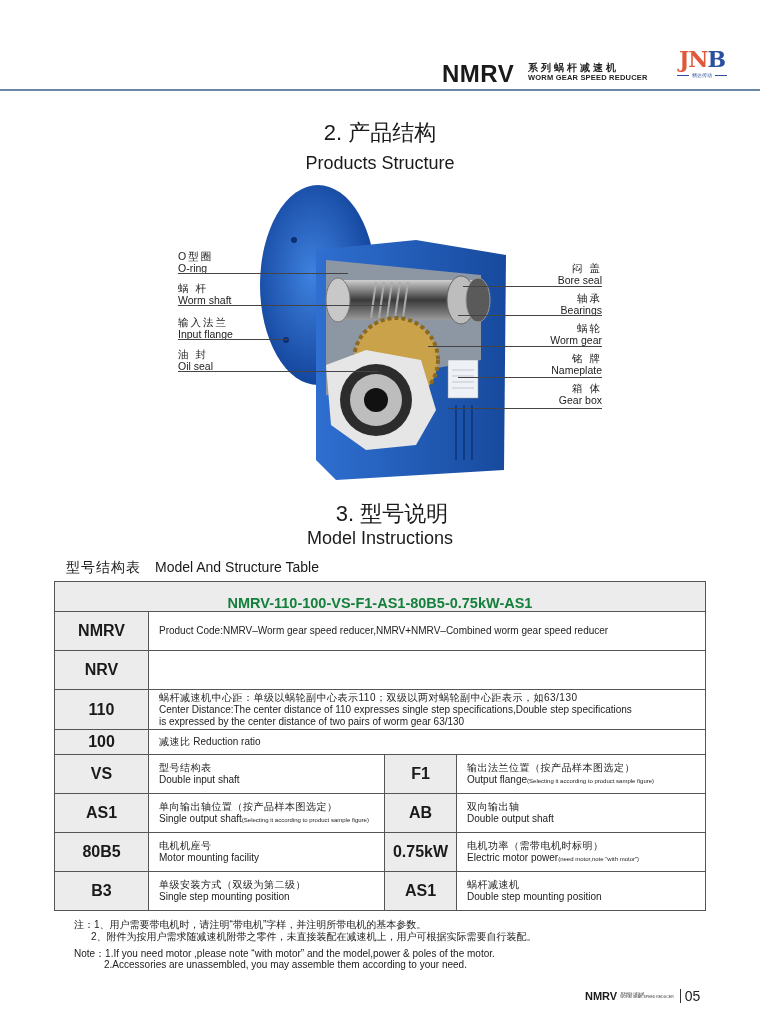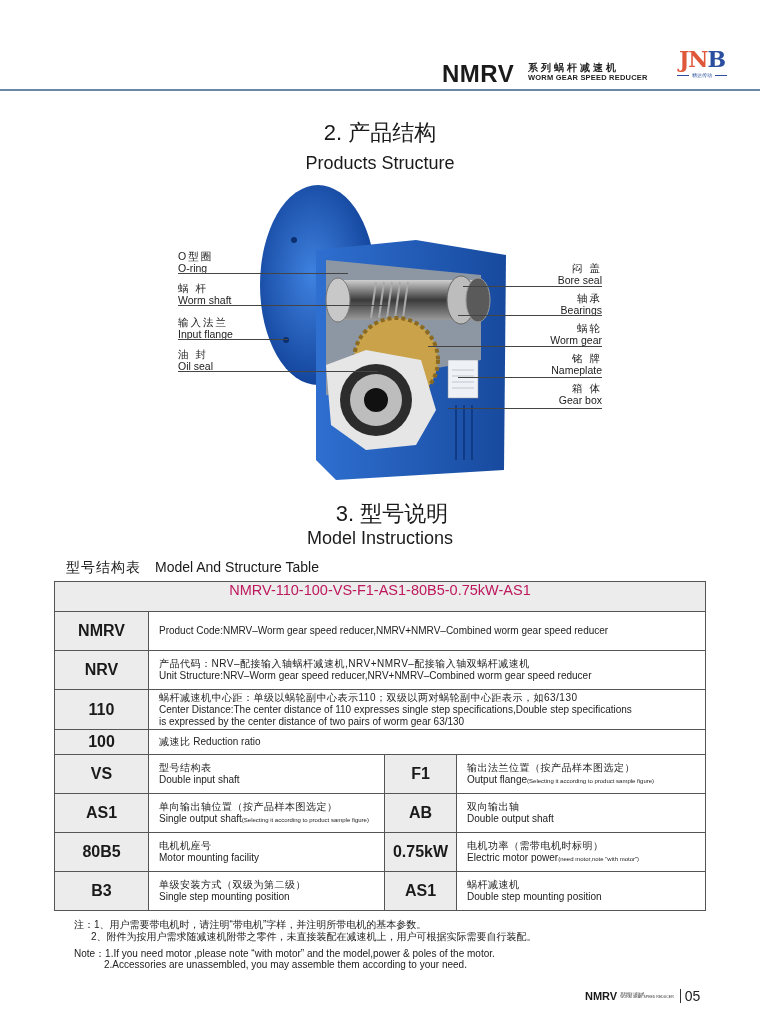--- a/index.html
+++ b/index.html
@@ -36,21 +36,21 @@
   .leader { position: absolute; height: 1px; background: #444; }
 
   
   .tbl-heading { position: absolute; left: 66px; top: 559px; font-size: 14px; color: #1a1a1a; }
   .tbl-heading .cn { letter-spacing: 1px; margin-right: 14px; }
 
   
   .tbl { position: absolute; left: 54px; top: 581px; width: 652px; border: 1px solid #555; }
   .row { display: flex; border-top: 1px solid #555; }
   .row:first-child { border-top: none; }
-  .code-row { height: 29px; background: #ececec; justify-content: center; align-items: flex-start; font-weight: normal; font-size: 14.5px; color: #be185d; }
+  .code-row { height: 29px; background: #ececec; justify-content: center; align-items: flex-end; font-weight: bold; font-size: 14.5px; color: #15803d; }
   .cell-code { background: #ececec; display: flex; align-items: center; justify-content: center; font-weight: bold; font-size: 16px; color: #1a1a1a; border-right: 1px solid #555; }
   .cell-desc { display: flex; flex-direction: column; justify-content: center; padding-left: 10px; font-size: 10px; line-height: 12px; color: #222; border-right: 1px solid #555; }
   .cell-desc:last-child { border-right: none; }
   .cell-desc .cn { letter-spacing: 0.5px; }
   .cell-desc .small { font-size: 6px; }
   .w-code { width: 94px; }
   .w-full { flex: 1; }
   .w-half { width: 236px; }
   .w-code2 { width: 72px; }
 
@@ -220,24 +220,20 @@
 
   <div class="row" style="height:39px;">
     <div class="cell-code w-code">NMRV</div>
     <div class="cell-desc w-full">
       <span>Product Code:NMRV–Worm gear speed reducer,NMRV+NMRV–Combined worm gear speed reducer</span>
     </div>
   </div>
 
   <div class="row" style="height:39px;">
     <div class="cell-code w-code">NRV</div>
-    <div class="cell-desc w-full">
-      <span class="cn">产品代码：NRV–配接输入轴蜗杆减速机,NRV+NMRV–配接输入轴双蜗杆减速机</span>
-      <span>Unit Structure:NRV–Worm gear speed reducer,NRV+NMRV–Combined worm gear speed reducer</span>
-    </div>
   </div>
 
   <div class="row" style="height:40px;">
     <div class="cell-code w-code">110</div>
     <div class="cell-desc w-full">
       <span class="cn">蜗杆减速机中心距：单级以蜗轮副中心表示110；双级以两对蜗轮副中心距表示，如63/130</span>
       <span>Center Distance:The center distance of 110 expresses single step specifications,Double step specifications</span>
       <span>is expressed by the center distance of two pairs of worm gear 63/130</span>
     </div>
   </div>

